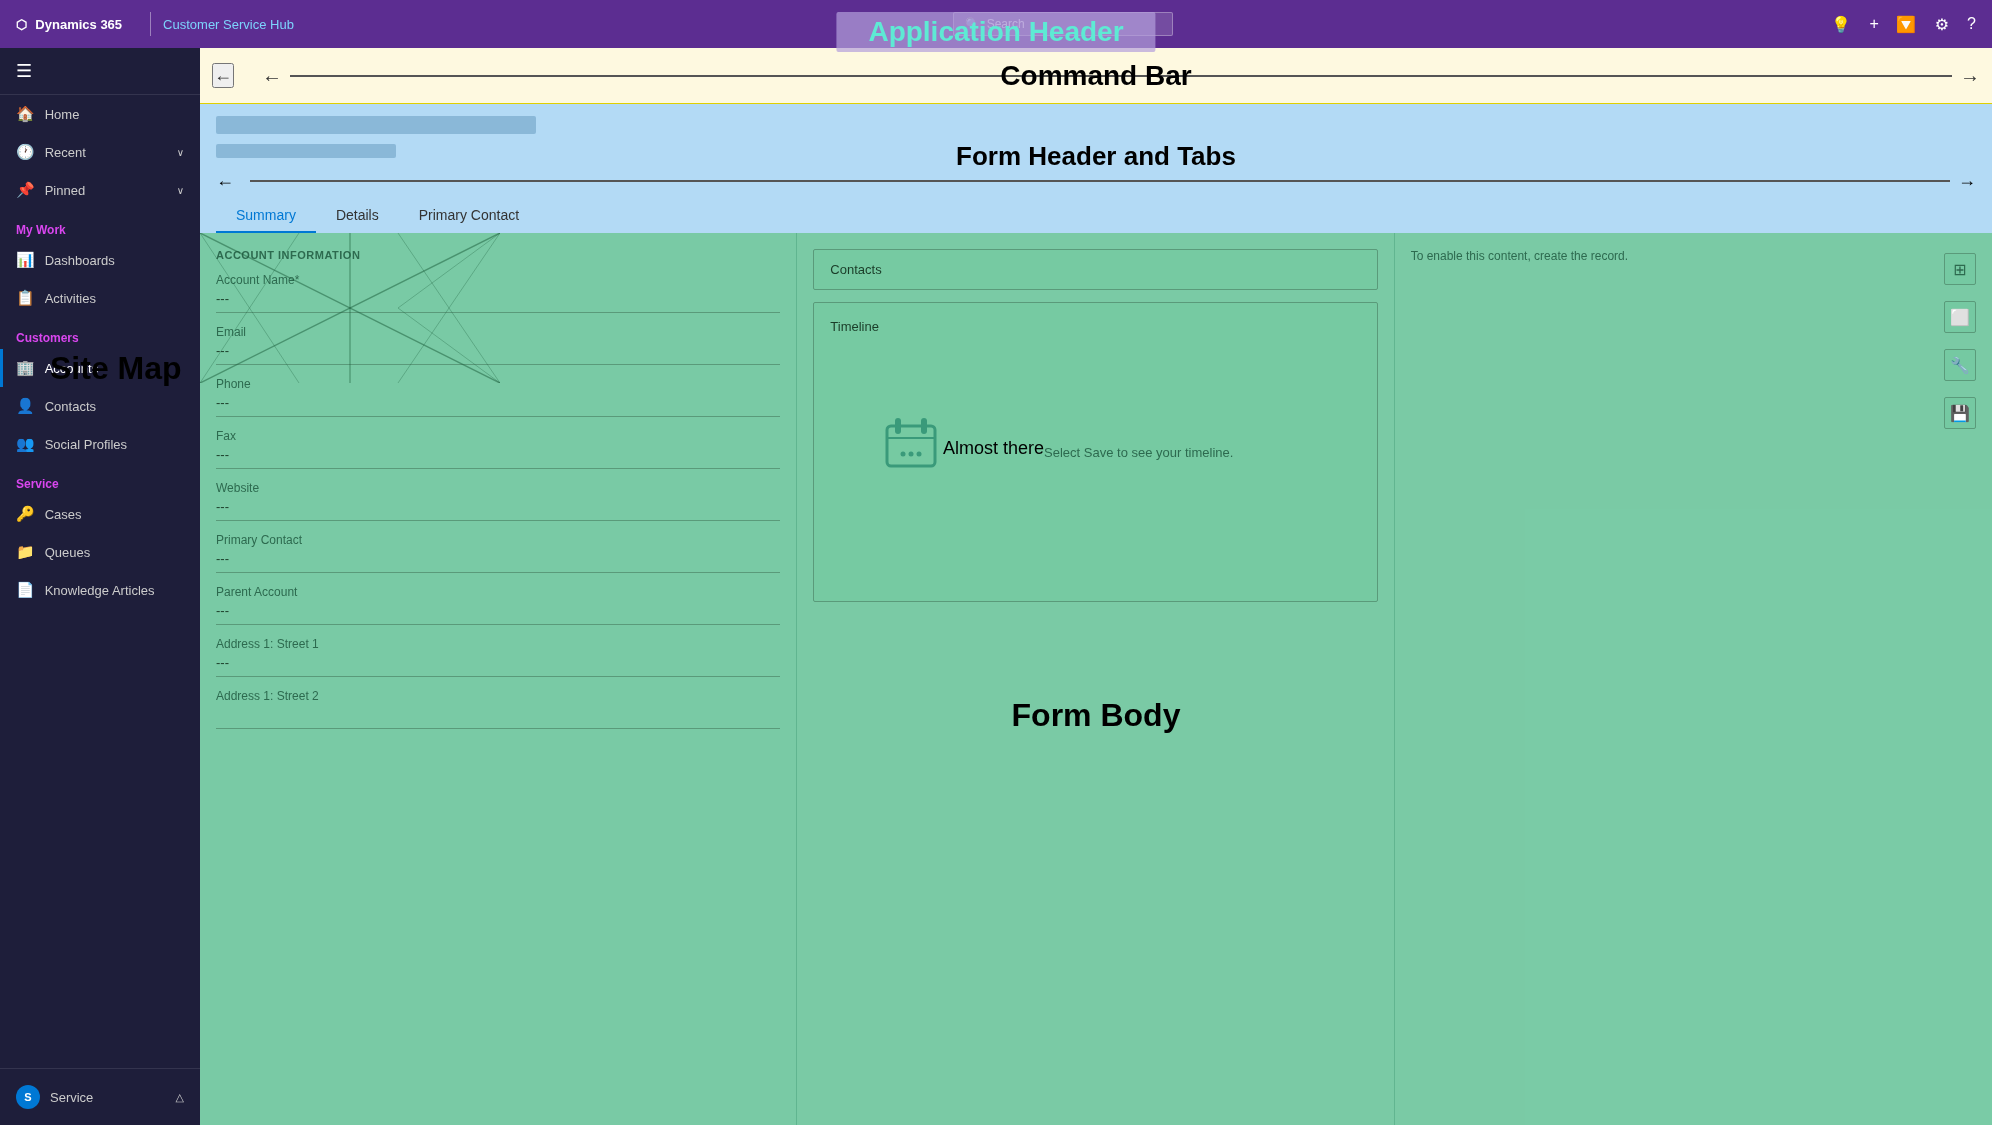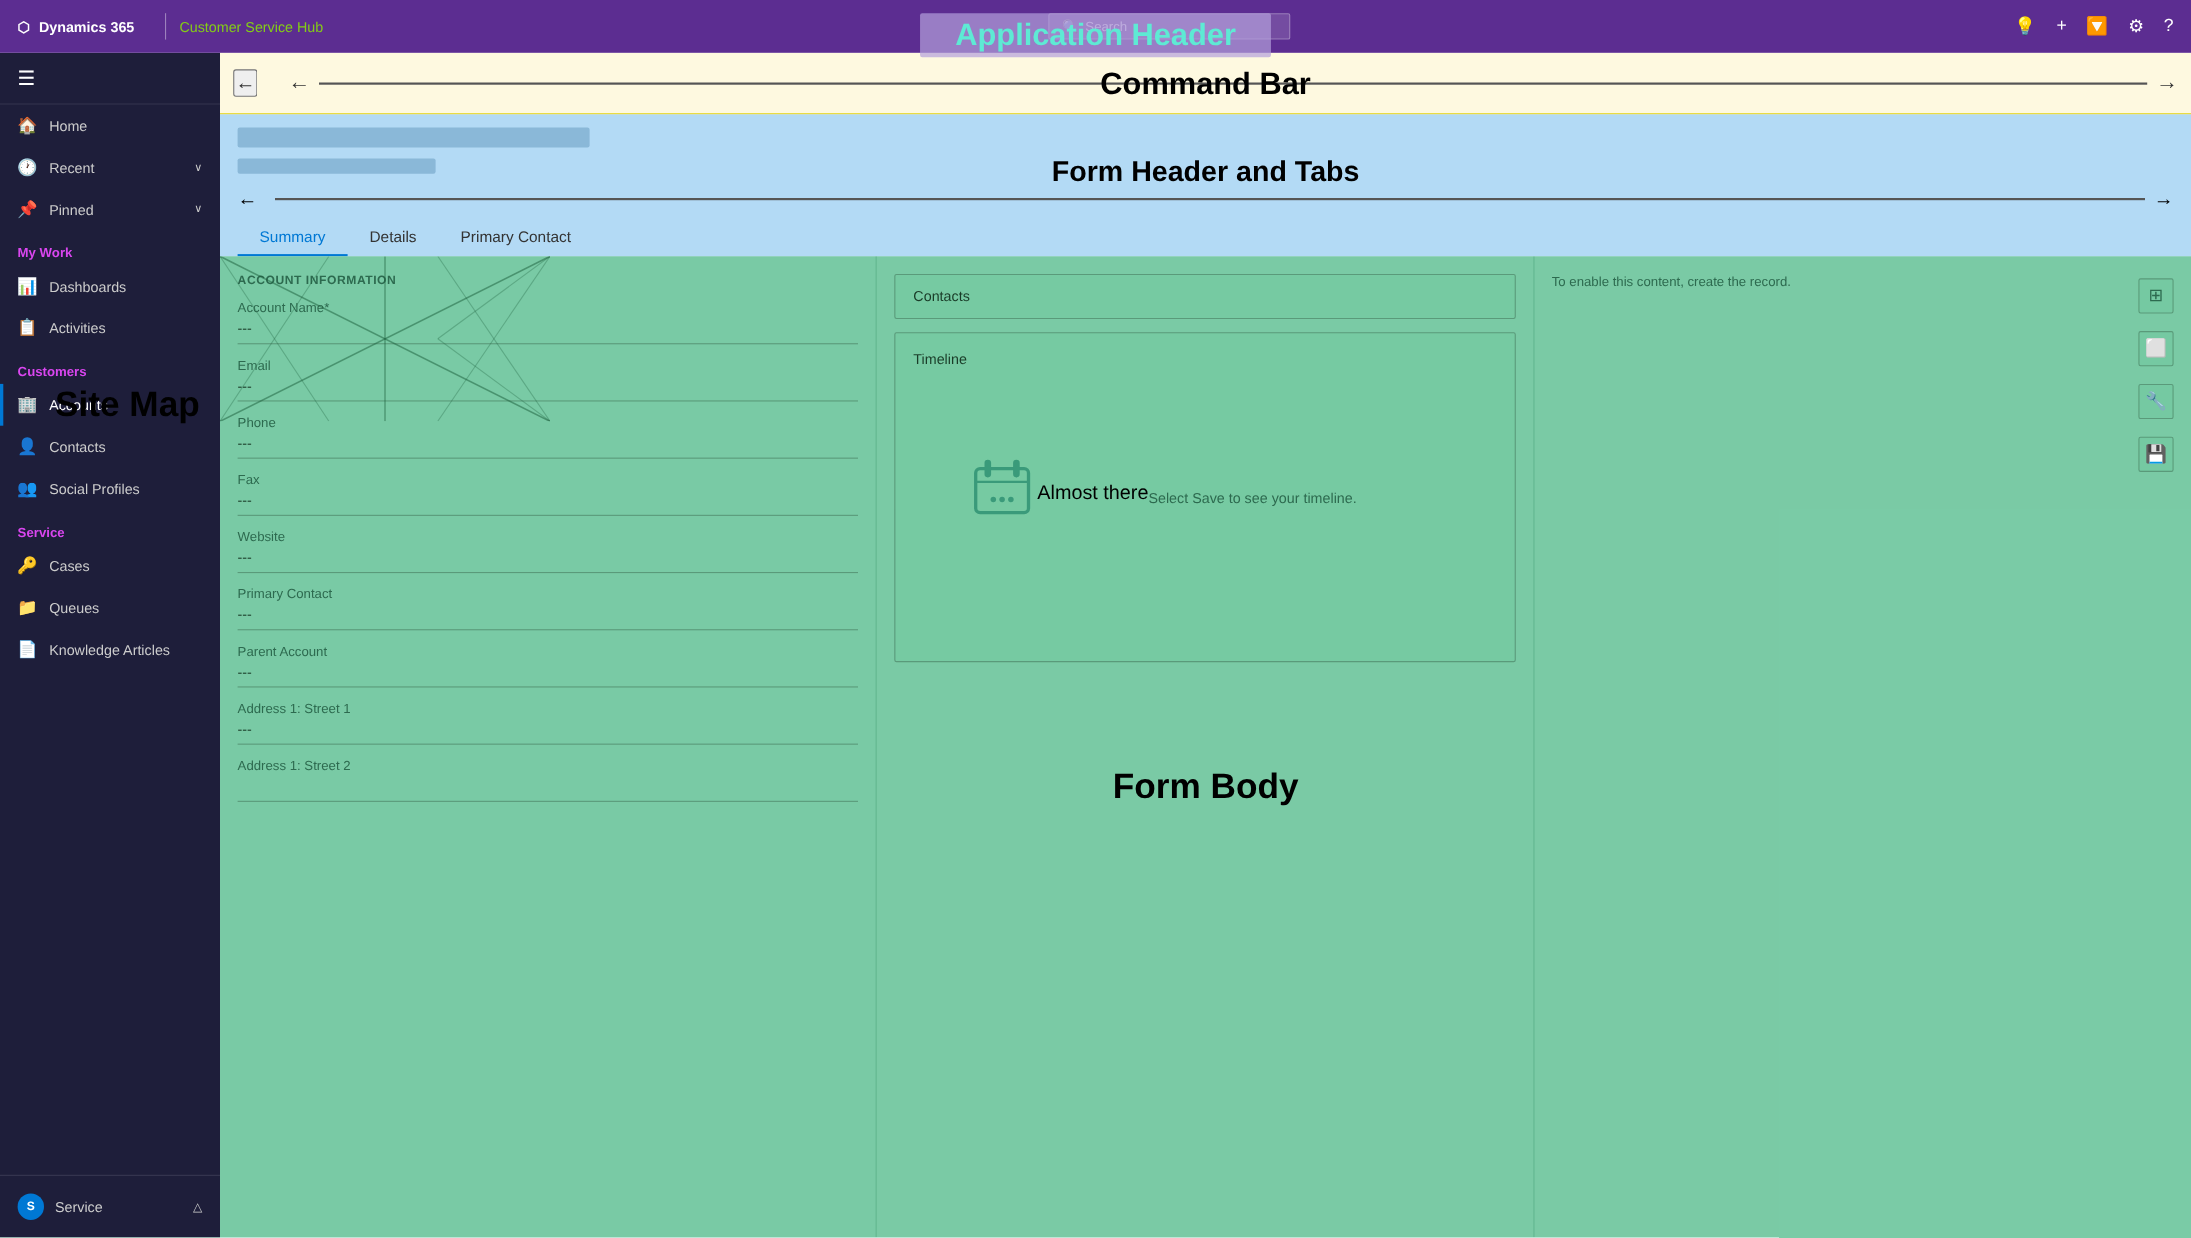--- a/index.html
+++ b/index.html
@@ -404,21 +404,21 @@
   </style>
 </head>
 <body>
 
 <div class="app-header">
   <div class="app-header-logo">
     <span>⬡</span>
     <span>Dynamics 365</span>
   </div>
   <div class="app-header-separator"></div>
-  <span style="font-size:13px;color:#84cc16;">Customer Service Hub</span>
+  <span style="font-size:13px;color:#7dd3fc;">Customer Service Hub</span>
   <div class="app-header-center">
     <div class="app-header-search">
       <span>🔍</span>
       <span>Search</span>
     </div>
     <div class="app-header-title-overlay">
       <span>Application Header</span>
     </div>
   </div>
   <div class="app-header-icons">

